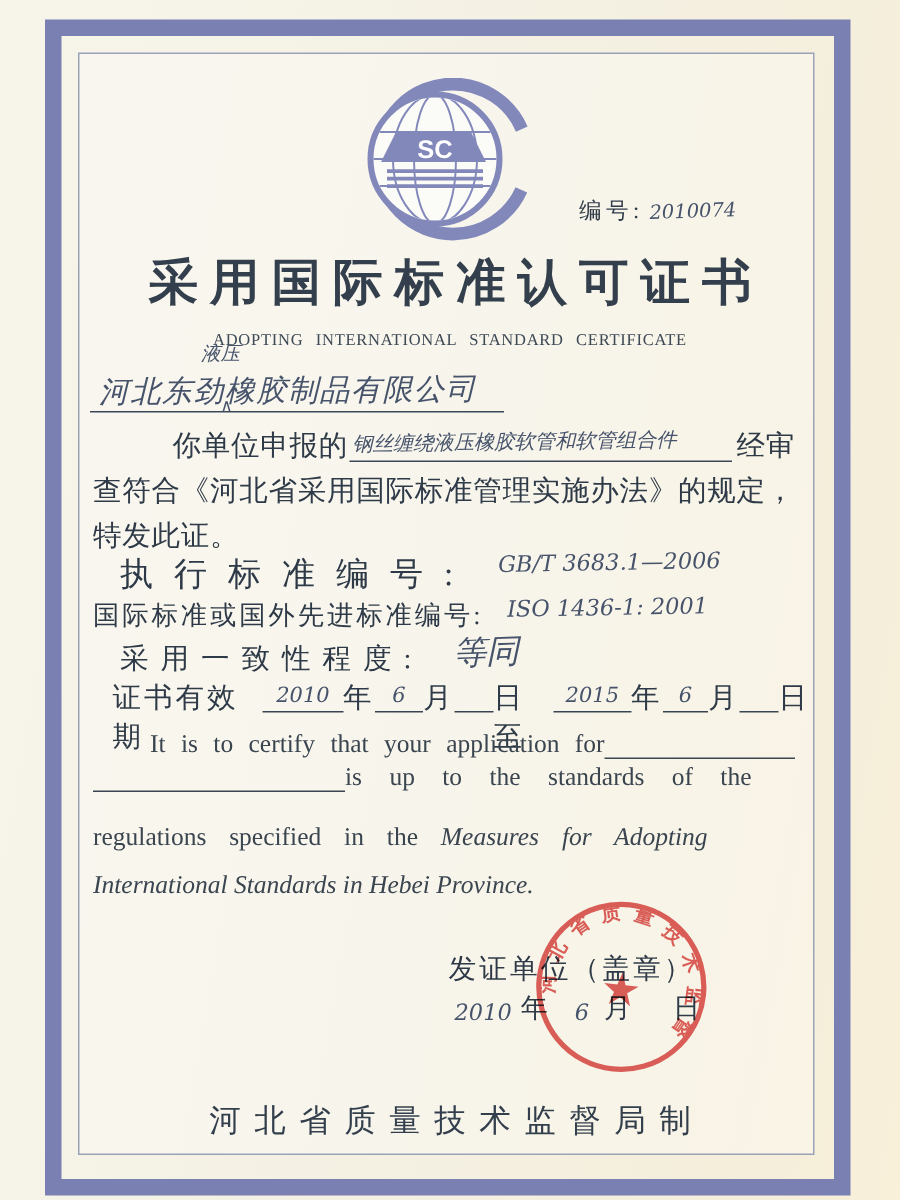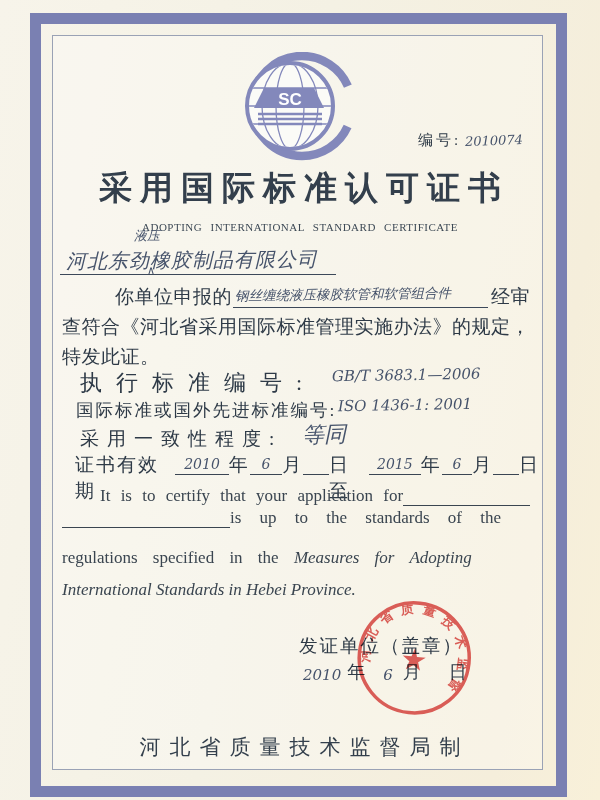--- a/index.html
+++ b/index.html
@@ -12,21 +12,21 @@
   .innerline{position:absolute;left:52px;top:35px;width:491px;height:735px;
         border:1px solid #9aa2b5;box-sizing:border-box;background:rgba(255,255,255,0.30);}
   .abs{position:absolute;}
   .cn{font-family:"Liberation Serif","DejaVu Serif",serif;color:#2e3a47;}
   .hw{font-family:"DejaVu Serif",serif;font-style:italic;color:#46536b;white-space:nowrap;}
   .title{left:0;right:0;top:166px;text-align:center;font-size:33px;font-weight:bold;
          letter-spacing:8px;padding-left:8px;color:#333f4c;}
   .subtitle{left:0;right:0;top:221px;text-align:center;font-size:11px;letter-spacing:0.5px;
          word-spacing:5px;color:#3d4955;}
   .numline{left:386px;top:131px;font-size:15px;}
-  .numline .cn{letter-spacing:3px;margin-left:32px;}
+  .numline .cn{letter-spacing:3px;}
   .numline .hw{font-size:13px;display:inline-block;transform:rotate(-2deg);}
   .uline{border-bottom:1.5px solid #3c4859;}
   .companyline{left:60px;top:244px;width:276px;height:30px;display:flex;align-items:flex-end;}
   .companyline .hw{font-size:20px;letter-spacing:1px;padding-left:6px;transform:rotate(-0.5deg);}
   .insert{left:134px;top:227px;font-size:13px;}
   .caret{left:147px;top:264px;font-size:11px;}
   .ptext{font-size:19px;letter-spacing:0.5px;}
   .prodline{left:233px;top:282px;width:255px;height:25px;display:flex;align-items:center;}
   .prodline .hw{font-size:13.5px;transform:rotate(-0.8deg);padding-left:2px;}
   .lbl-exec{letter-spacing:14px;font-size:22px;}
@@ -101,21 +101,21 @@
   <div class="abs prodline uline">
     <span class="hw">钢丝缠绕液压橡胶软管和软管组合件</span>
   </div>
   <span class="abs cn ptext" style="left:491px;top:284px;">经审</span>
   <span class="abs cn ptext" style="left:62px;top:314px;text-align:center;">查符合《河北省采用国际标准管理实施办法》的规定，</span>
   <span class="abs cn ptext" style="left:62px;top:344px;">特发此证。</span>
 
   <span class="abs cn lbl-exec" style="left:80px;top:368px;">执行标准编号:</span>
   <span class="abs hw val-hw" style="left:332px;top:366px;">GB/T 3683.1—2006</span>
 
-  <span class="abs cn lbl-intl" style="left:76px;top:398px;text-align:center;">国际标准或国外先进标准编号:</span>
+  <span class="abs cn lbl-intl" style="left:62px;top:398px;text-align:center;">国际标准或国外先进标准编号:</span>
   <span class="abs hw val-hw" style="left:338px;top:396px;">ISO 1436-1: 2001</span>
 
   <span class="abs cn lbl-conf" style="left:80px;top:426px;">采用一致性程度:</span>
   <span class="abs hw" style="left:302px;top:420px;font-size:22px;transform:rotate(-2deg);">等同</span>
 
   <div class="abs validity">
     <span class="cn">证书有效期</span>
     <span class="blank" style="width:56px;"><span class="hw">2010</span></span>
     <span class="cn">年</span>
     <span class="blank" style="width:34px;"><span class="hw">6</span></span>

